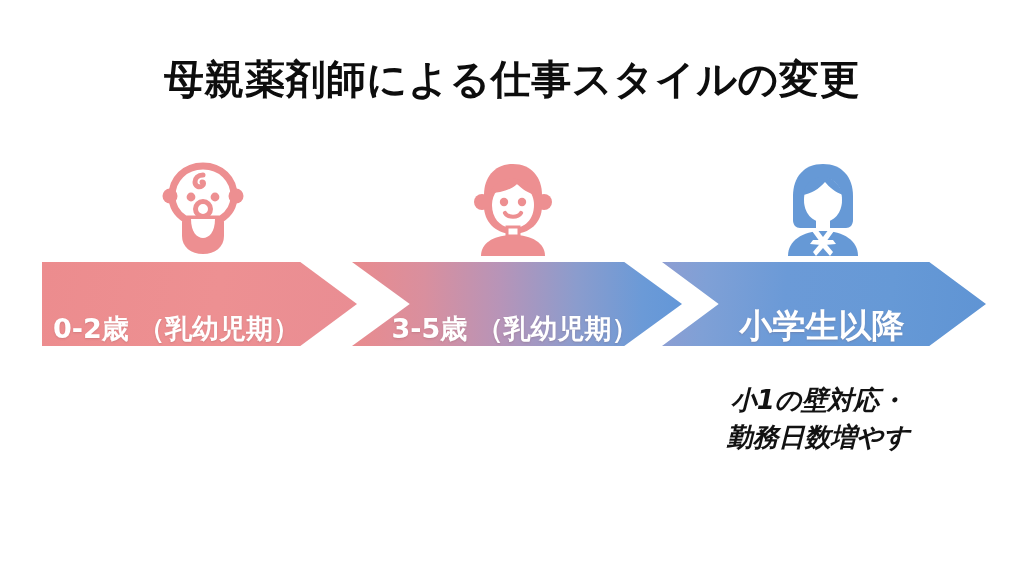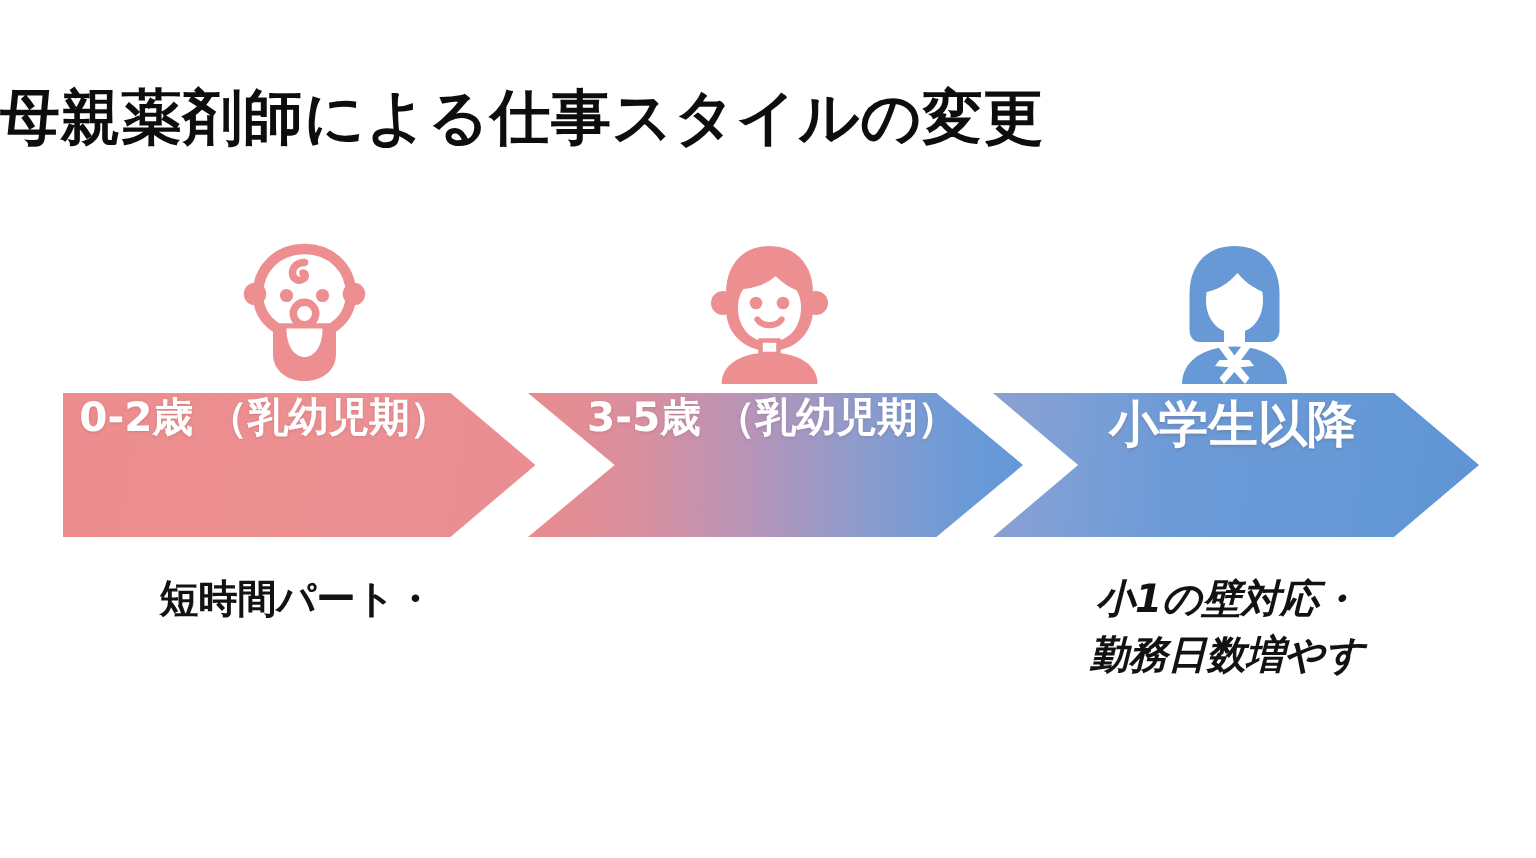--- a/index.html
+++ b/index.html
@@ -15,21 +15,21 @@
     font-family: "DejaVu Sans", "Liberation Sans", sans-serif;
     -webkit-font-smoothing: antialiased;
   }
 
   
   .title {
     position: absolute;
     left: 0;
     top: 56px;
     width: 1024px;
-    text-align: left;
+    text-align: center;
     font-size: 40px;
     font-weight: 700;
     color: #0d0d0d;
     letter-spacing: 0.5px;
     line-height: 1.15;
     white-space: nowrap;
   }
 
   
   .stages {
@@ -65,23 +65,23 @@
   .band {
     position: absolute;
     top: 262px;
     left: 0;
     width: 1024px;
     height: 96px;
   }
   .banner {
     position: absolute;
     top: 0;
-    height: 96px;
+    height: 84px;
     display: flex;
-    align-items: flex-start;
+    align-items: flex-end;
     justify-content: center;
     box-sizing: border-box;
   }
   .banner .btext {
     position: relative;
     z-index: 2;
     text-align: center;
     color: #ffffff;
     font-weight: 700;
     font-size: 27px;
@@ -242,21 +242,20 @@
     <div class="banner b3">
       <div class="btext one-line">
         <span class="ln">小学生以降</span>
       </div>
     </div>
   </div>
 
   <div class="caption-row">
 
     <div class="caption c1">
-      <span class="ln">短時間パート・</span>
     </div>
 
 
     <div class="caption c3">
       <span class="ln">小1の壁対応・</span>
       <span class="ln">勤務日数増やす</span>
     </div>
   </div>
 
 </div>

